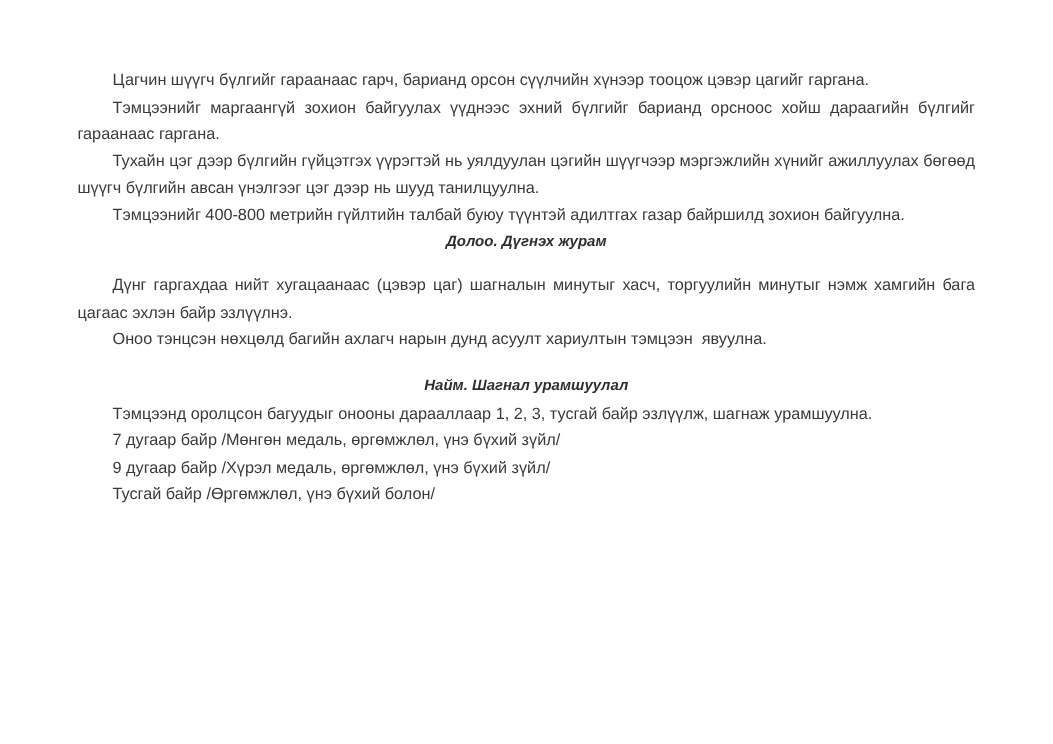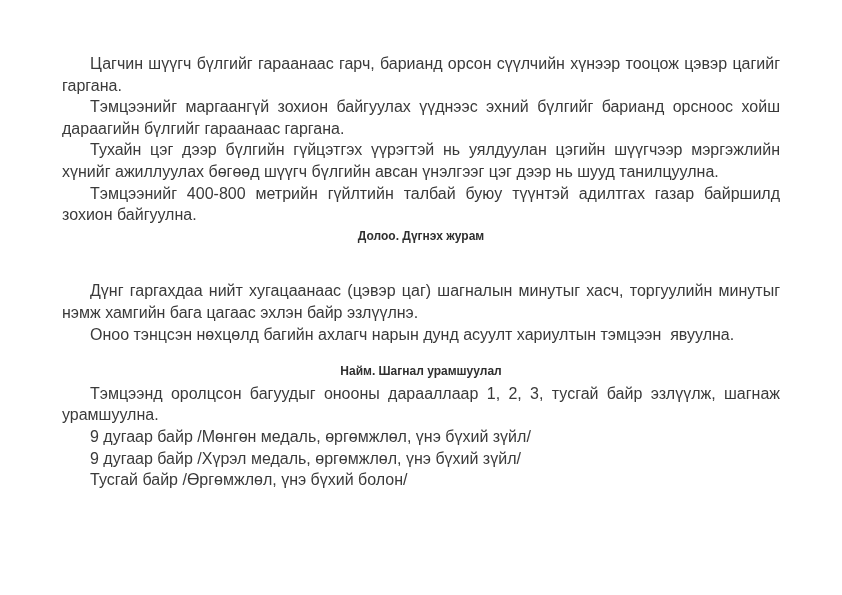--- a/index.html
+++ b/index.html
@@ -15,36 +15,37 @@
     overflow: hidden;
     font-family: "Liberation Sans", sans-serif;
     color: #3a3a3a;
     box-sizing: border-box;
   }
   .content {
     padding: 53px 62px 0 62px;
   }
   .para {
     margin: 0;
-    font-size: 16px;
+    font-size: 13px;
     line-height: 21.6px;
     text-align: justify;
     text-indent: 28px;
     color: #3a3a3a;
   }
   .heading {
     margin: 0;
     font-size: 12px;
     line-height: 21.6px;
     font-weight: bold;
     text-align: center;
     text-indent: 0;
     color: #2f2f2f;
+    font-style: italic;
   }
-  .after-heading { margin-top: 33px; }
+  .after-heading { margin-top: 13px; }
   .heading-eight { margin-top: 16px; }
   .section-intro { }
   .prize-line { text-align: left; }
 </style>
 </head>
 <body>
 
 <div class="page">
   <div class="content">
 
@@ -54,18 +55,18 @@
     <p class="para">Тэмцээнийг 400-800 метрийн гүйлтийн талбай буюу түүнтэй адилтгах газар байршилд зохион байгуулна.</p>
 
     <h3 class="heading">Долоо. Дүгнэх журам</h3>
 
     <p class="para after-heading">Дүнг гаргахдаа нийт хугацаанаас (цэвэр цаг) шагналын минутыг хасч, торгуулийн минутыг нэмж хамгийн бага цагаас эхлэн байр эзлүүлнэ.</p>
     <p class="para">Оноо тэнцсэн нөхцөлд багийн ахлагч нарын дунд асуулт хариултын тэмцээн &nbsp;явуулна.</p>
 
     <h3 class="heading heading-eight">Найм. Шагнал урамшуулал</h3>
 
     <p class="para section-intro">Тэмцээнд оролцсон багуудыг онооны дарааллаар 1, 2, 3, тусгай байр эзлүүлж, шагнаж урамшуулна.</p>
-    <p class="para prize-line">9 дугаар байр /Мөнгөн медаль, өргөмжлөл, үнэ бүхий зүйл/</p>
+    <p class="para prize-line">7 дугаар байр /Мөнгөн медаль, өргөмжлөл, үнэ бүхий зүйл/</p>
     <p class="para prize-line">9 дугаар байр /Хүрэл медаль, өргөмжлөл, үнэ бүхий зүйл/</p>
     <p class="para prize-line">Тусгай байр /Өргөмжлөл, үнэ бүхий болон/</p>
 
   </div>
 </div>
 
 </body></html>

